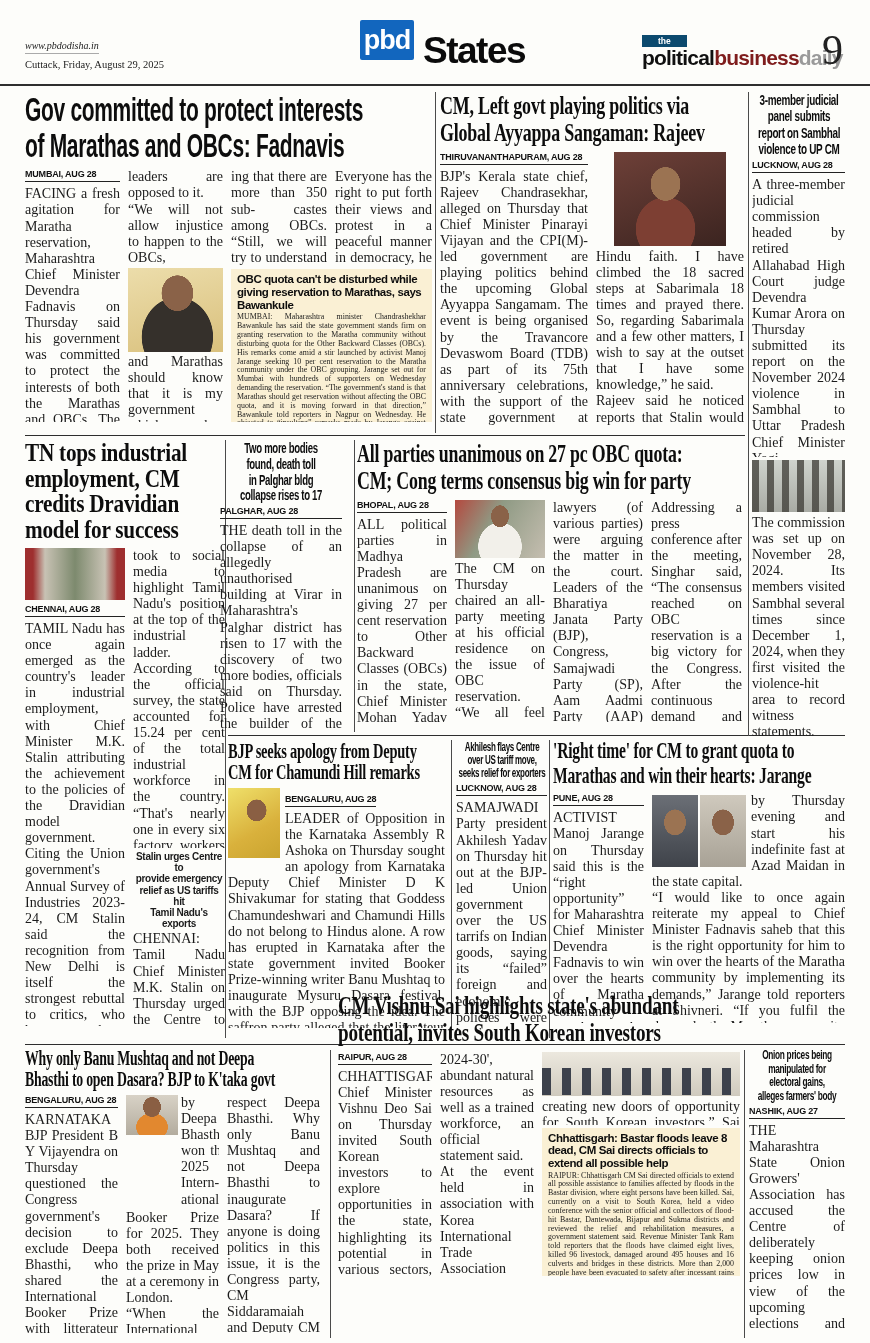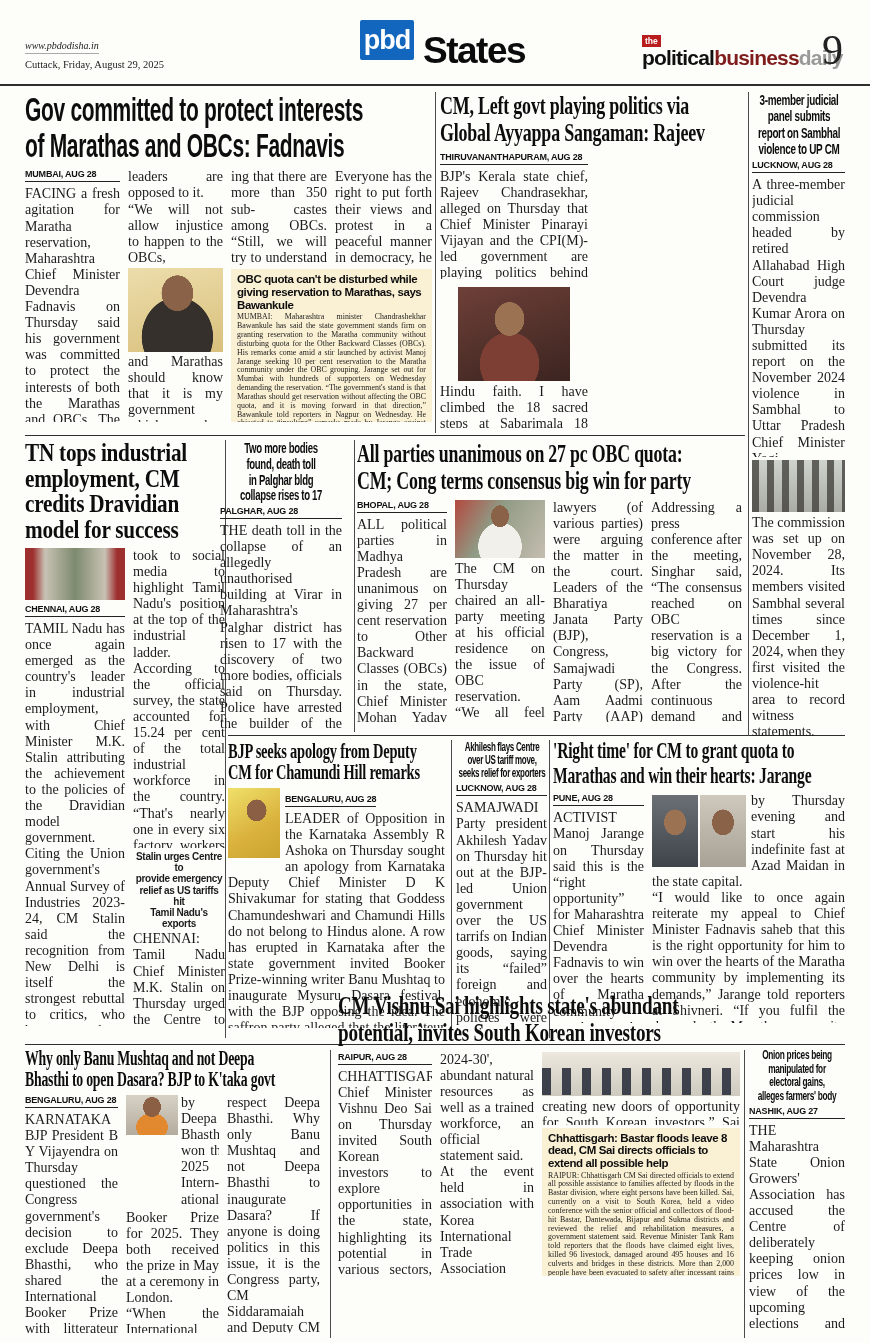--- a/index.html
+++ b/index.html
@@ -27,21 +27,21 @@
            text-align:center;white-space:pre-line;letter-spacing:-.3px;margin:3px 0 2px;}
   
   .mh-site{position:absolute;left:25px;top:40px;font-style:italic;font-size:10px;border-bottom:1px solid #aaa;padding-bottom:2px;}
   .mh-date{position:absolute;left:25px;top:59px;font-size:10.5px;}
   .pbd-box{position:absolute;left:360px;top:20px;width:54px;height:40px;background:#1266be;border-radius:2px;
            color:#fff;font-family:"Liberation Sans",sans-serif;font-weight:bold;font-size:27px;
            display:flex;align-items:center;justify-content:center;letter-spacing:-1px;}
   .mh-states{position:absolute;left:423px;top:30px;font-family:"Liberation Sans",sans-serif;font-weight:bold;
              font-size:37px;letter-spacing:-1.5px;color:#0b0b0b;}
   .brand{position:absolute;left:642px;top:36px;font-family:"Liberation Sans",sans-serif;font-weight:bold;}
-  .brand-the{position:absolute;left:0;top:-1px;background:#b91c1c;color:#fff;font-size:8.5px;padding:1px 3px;}
+  .brand-the{position:absolute;left:0;top:-1px;background:#0c4a6e;color:#fff;font-size:8.5px;padding:1px 16px;}
   .brand-words{position:absolute;left:0;top:10px;font-size:21px;letter-spacing:-.8px;white-space:nowrap;}
   .bw-pol{color:#101010;} .bw-bus{color:#7f1d1d;} .bw-day{color:#9a9a9a;}
   .pageno{position:absolute;left:822px;top:26px;font-family:"Liberation Serif",serif;font-size:42px;color:#222;}
   
   .ph-fadnavis{background:radial-gradient(ellipse 16px 18px at 52% 30%,#8a6248 98%,transparent),
                radial-gradient(ellipse 36px 40px at 52% 82%,#35302b 98%,transparent),
                linear-gradient(165deg,#ecddab,#d9c07c);}
   .ph-rajeev{background:radial-gradient(ellipse 15px 17px at 46% 34%,#9b7352 98%,transparent),
              radial-gradient(ellipse 30px 32px at 46% 82%,#7d3f33 98%,transparent),
              linear-gradient(160deg,#6e4038,#3b2420);}
@@ -115,21 +115,21 @@
           <div class="box-head">OBC quota can't be disturbed while giving reservation to Marathas, says Bawankule</div>
           <div class="box-body">MUMBAI: Maharashtra minister Chandrashekhar Bawankule has said the state government stands firm on granting reservation to the Maratha community without disturbing quota for the Other Backward Classes (OBCs). His remarks come amid a stir launched by activist Manoj Jarange seeking 10 per cent reservation to the Maratha community under the OBC grouping. Jarange set out for Mumbai with hundreds of supporters on Wednesday demanding the reservation. “The government's stand is that Marathas should get reservation without affecting the OBC quota, and it is moving forward in that direction,” Bawankule told reporters in Nagpur on Wednesday. He objected to “insulting” remarks made by Jarange against Chief Minister Devendra Fadnavis. “Maharashtra won't tolerate the insult of Fadnavis. --- PTI</div>
         </div>
       </div>
     </div>
   </div>
 
   <div class="art" style="left:440px;top:92px;width:304px;height:341px;">
     <div class="hl hl-serif" style="font-size:26px;width:440px;transform:scaleX(.69);">CM, Left govt playing politics via
 Global Ayyappa Sangaman: Rajeev</div>
-    <div class="cols" style="margin-top:5px;height:276px;flex-direction:column;">
+    <div class="cols" style="margin-top:5px;height:276px;">
       <div class="col" style="width:148px;">
         <div class="dl">THIRUVANANTHAPURAM, AUG 28</div>
         <div class="body">BJP's Kerala state chief, Rajeev Chandrasekhar, alleged on Thursday that Chief Minister Pinarayi Vijayan and the CPI(M)-led government are playing politics behind the upcoming Global Ayyappa Sangamam. The event is being organised by the Travancore Devaswom Board (TDB) as part of its 75th anniversary celebrations, with the support of the state government at Pampa in Pathanamthitta district on September 20.
 Earlier, Chandrasekhar had said the BJP would resist the participation of Vijayan and his Tamil Nadu counterpart MK Stalin, in the programme. In response, Vijayan had stated that “threats” by the saffron party would not prevent the event from taking place. Following the Chief Minister's remarks, Rajeev elaborated on his and the party's stand here on Thursday. “I never claimed that I am a political scholar. I just have some common sense, a little bit of practical wisdom. I am a hardworking person, someone who understands the problems of ordinary people. I am a believer in the</div>
       </div>
       <div class="col" style="width:148px;">
         <div class="photo ph-rajeev" style="width:112px;height:94px;margin:0 auto 3px;"></div>
         <div class="body">Hindu faith. I have climbed the 18 sacred steps at Sabarimala 18 times and prayed there. So, regarding Sabarimala and a few other matters, I wish to say at the outset that I have some knowledge,” he said.
 Rajeev said he noticed reports that Stalin would attend the event and had shared his views on social media. “Our chief minister said five points in this regard yesterday. Chief Minister said that there is no politics behind organising Global Ayyappa Sangamam. But if this is not politics, then what is it? If it is not politics, isn't it the Devaswom Board's Chairman who has to visit Chennai? Then why invite Stalin? When did he become a devotee of Lord Ayyappa? This is politics. People clearly see it as politics. This is just a political drama, just four months before the elections,” he said.
 The BJP state president clarified that he was not opposing the event itself.

